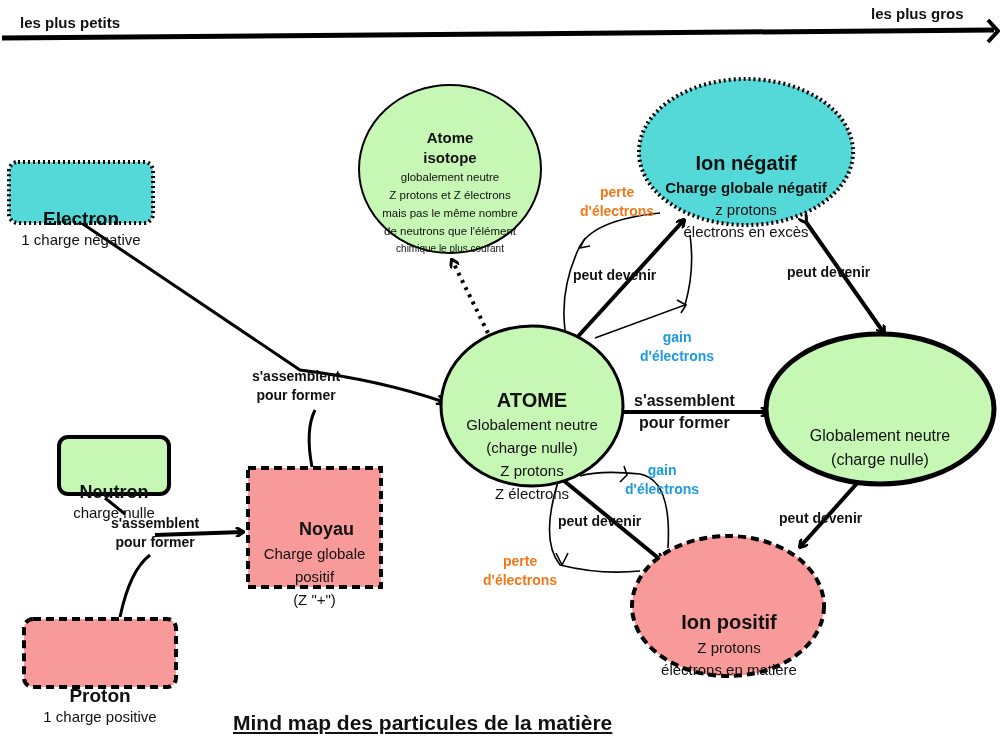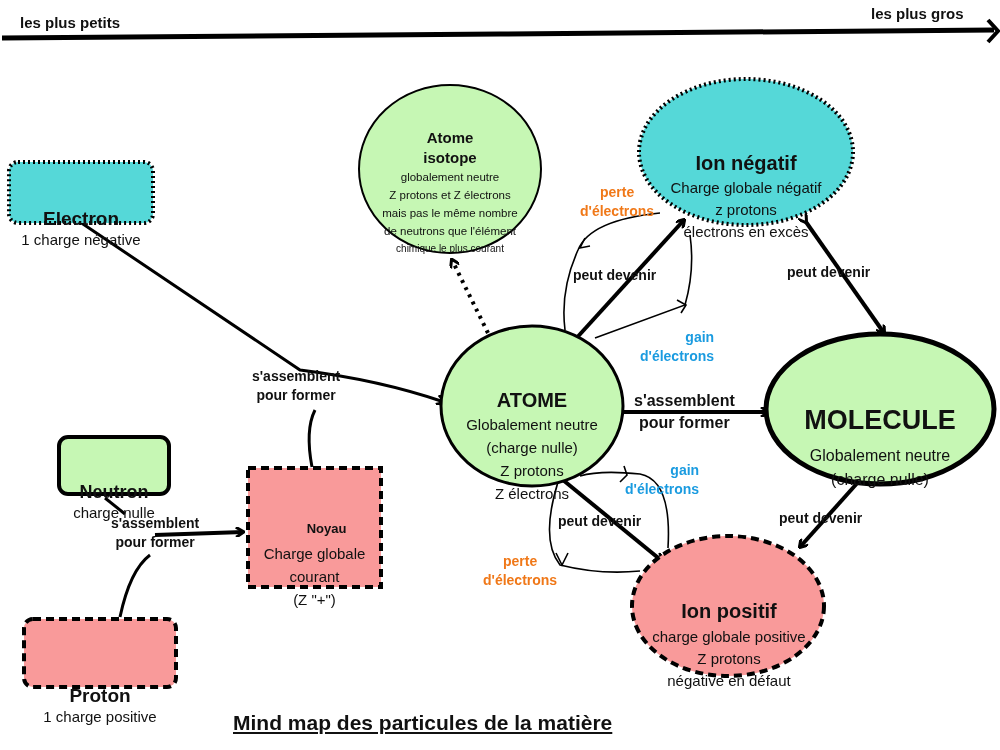--- a/index.html
+++ b/index.html
@@ -1,21 +1,21 @@
 <!DOCTYPE html>
 <html><head>
 <meta charset="utf-8">
 <style>
   html, body { margin: 0; padding: 0; background: #ffffff; }
   body { width: 1000px; height: 750px; position: relative; overflow: hidden;
          font-family: "Liberation Sans", "DejaVu Sans", sans-serif; color: #111; }
   svg.wires { position: absolute; left: 0; top: 0; width: 1000px; height: 750px; }
   .lbl { position: absolute; font-weight: bold; font-size: 14px; text-align: center; line-height: 19px; white-space: nowrap; }
   .lbl.orange { color: #f07818; }
-  .lbl.blue { color: #1a9be0; text-align: right; }
+  .lbl.blue { color: #1a9be0; }
   .node { position: absolute; display: flex; flex-direction: column; align-items: center; justify-content: center; text-align: center; box-sizing: border-box; margin-top: 36px; }
   .node .t { font-weight: bold; }
   .node .s { font-size: 14px; line-height: 20px; }
   .scale-lbl { position: absolute; font-size: 15px; font-weight: bold; white-space: nowrap; }
   .title { position: absolute; left: 233px; top: 711px; font-size: 21px; font-weight: bold; text-decoration: underline; white-space: nowrap; }
 </style>
 </head>
 <body>
 
 <svg class="wires" viewBox="0 0 1000 750">
@@ -86,23 +86,23 @@
   <div class="t" style="font-size:18px; line-height:21px;">Neutron</div>
   <div class="s" style="font-size:15px;">charge nulle</div>
 </div>
 
 <div class="node" style="left:24px; top:638px; width:152px; height:63px;">
   <div class="t" style="font-size:19px; line-height:22px;">Proton</div>
   <div class="s" style="font-size:15px;">1 charge positive</div>
 </div>
 
 <div class="node" style="left:248px; top:470px; width:133px; height:115px;">
-  <div class="t" style="font-size:13px; line-height:26px;padding-left:24px;">Noyau</div>
+  <div class="t" style="font-size:18px; line-height:26px;padding-left:24px;">Noyau</div>
   <div class="s" style="font-size:15px; line-height:23px;">Charge globale</div>
-  <div class="s" style="font-size:15px; line-height:23px;">courant</div>
+  <div class="s" style="font-size:15px; line-height:23px;">positif</div>
   <div class="s" style="font-size:15px; line-height:23px;">(Z "+")</div>
 </div>
 
 <div class="node" style="left:360px; top:92px; width:180px; height:140px; justify-content:flex-start;">
   <div class="t" style="font-size:15px; line-height:20px;">Atome</div>
   <div class="t" style="font-size:15px; line-height:20px;">isotope</div>
   <div class="s" style="font-size:11.5px; line-height:18px;">globalement neutre</div>
   <div class="s" style="font-size:11.5px; line-height:18px;text-align:right;">Z protons et Z électrons</div>
   <div class="s" style="font-size:11.5px; line-height:18px;">mais pas le même nombre</div>
   <div class="s" style="font-size:11.5px; line-height:18px;">de neutrons que l'élément</div>
@@ -112,36 +112,34 @@
 <div class="node" style="left:441px; top:350px; width:182px; height:120px;">
   <div class="t" style="font-size:20px; line-height:25px;">ATOME</div>
   <div class="s" style="font-size:15px; line-height:23px;">Globalement neutre</div>
   <div class="s" style="font-size:15px; line-height:23px;">(charge nulle)</div>
   <div class="s" style="font-size:15px; line-height:23px;">Z protons</div>
   <div class="s" style="font-size:15px; line-height:23px;">Z électrons</div>
 </div>
 
 <div class="node" style="left:640px; top:110px; width:212px; height:100px;">
   <div class="t" style="font-size:20px; line-height:28px;">Ion négatif</div>
-  <div class="s" style="font-size:15px; line-height:22px;">Charge globale négatif</div>
+  <div class="s" style="font-size:15px; line-height:22px;font-weight:bold;">Charge globale négatif</div>
   <div class="s" style="font-size:15px; line-height:22px;">z protons</div>
   <div class="s" style="font-size:15px; line-height:22px;">électrons en excès</div>
 </div>
 
 <div class="node" style="left:767px; top:355px; width:226px; height:110px;">
-  <div class="t" style="font-size:27px; line-height:40px;">MOLECULE</div>
   <div class="s" style="font-size:16px; line-height:24px; margin-top:4px;">Globalement neutre</div>
   <div class="s" style="font-size:16px; line-height:24px;">(charge nulle)</div>
 </div>
 
 <div class="node" style="left:633px; top:558px; width:192px; height:100px;">
   <div class="t" style="font-size:20px; line-height:30px;">Ion positif</div>
-  <div class="s" style="font-size:15px; line-height:22px;">charge globale positive</div>
   <div class="s" style="font-size:15px; line-height:22px;">Z protons</div>
-  <div class="s" style="font-size:15px; line-height:22px;">négative en défaut</div>
+  <div class="s" style="font-size:15px; line-height:22px;">électrons en matière</div>
 </div>
 
 <div class="lbl" style="left:252px; top:367px;">
   <div>s'assemblent</div>
   <div>pour former</div>
 </div>
 <div class="lbl" style="left:111px; top:514px;">
   <div>s'assemblent</div>
   <div>pour former</div>
 </div>

